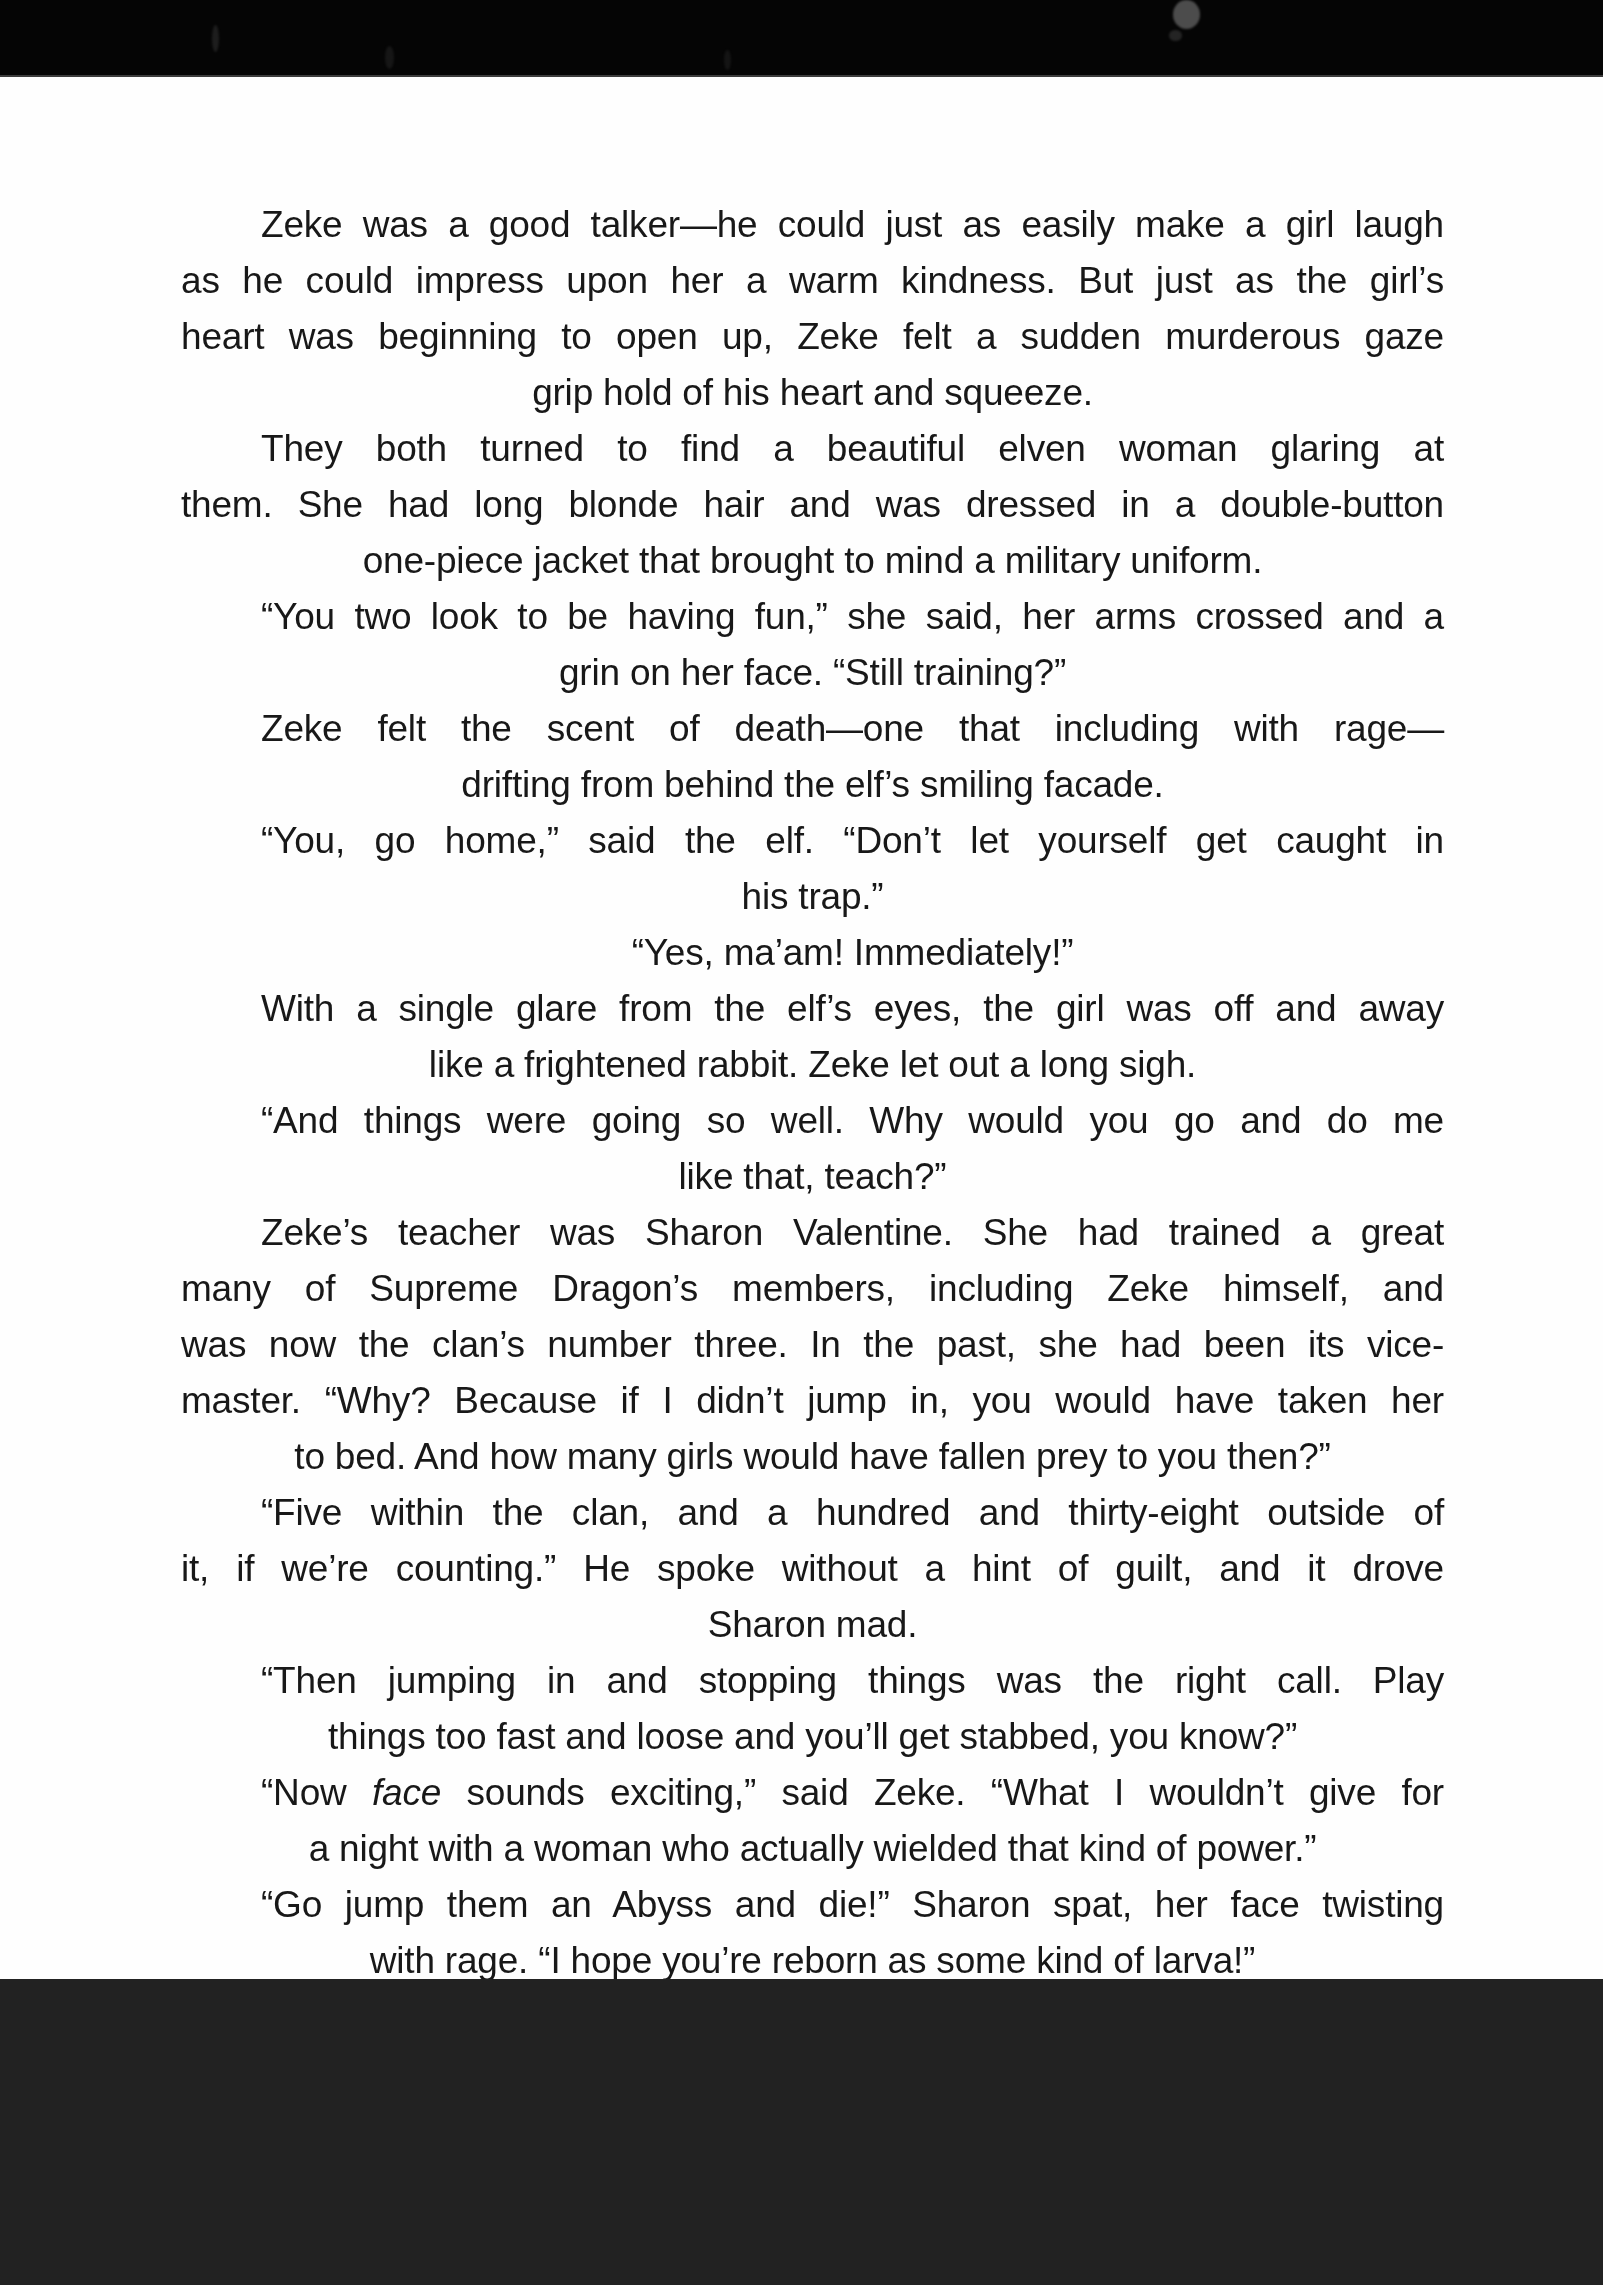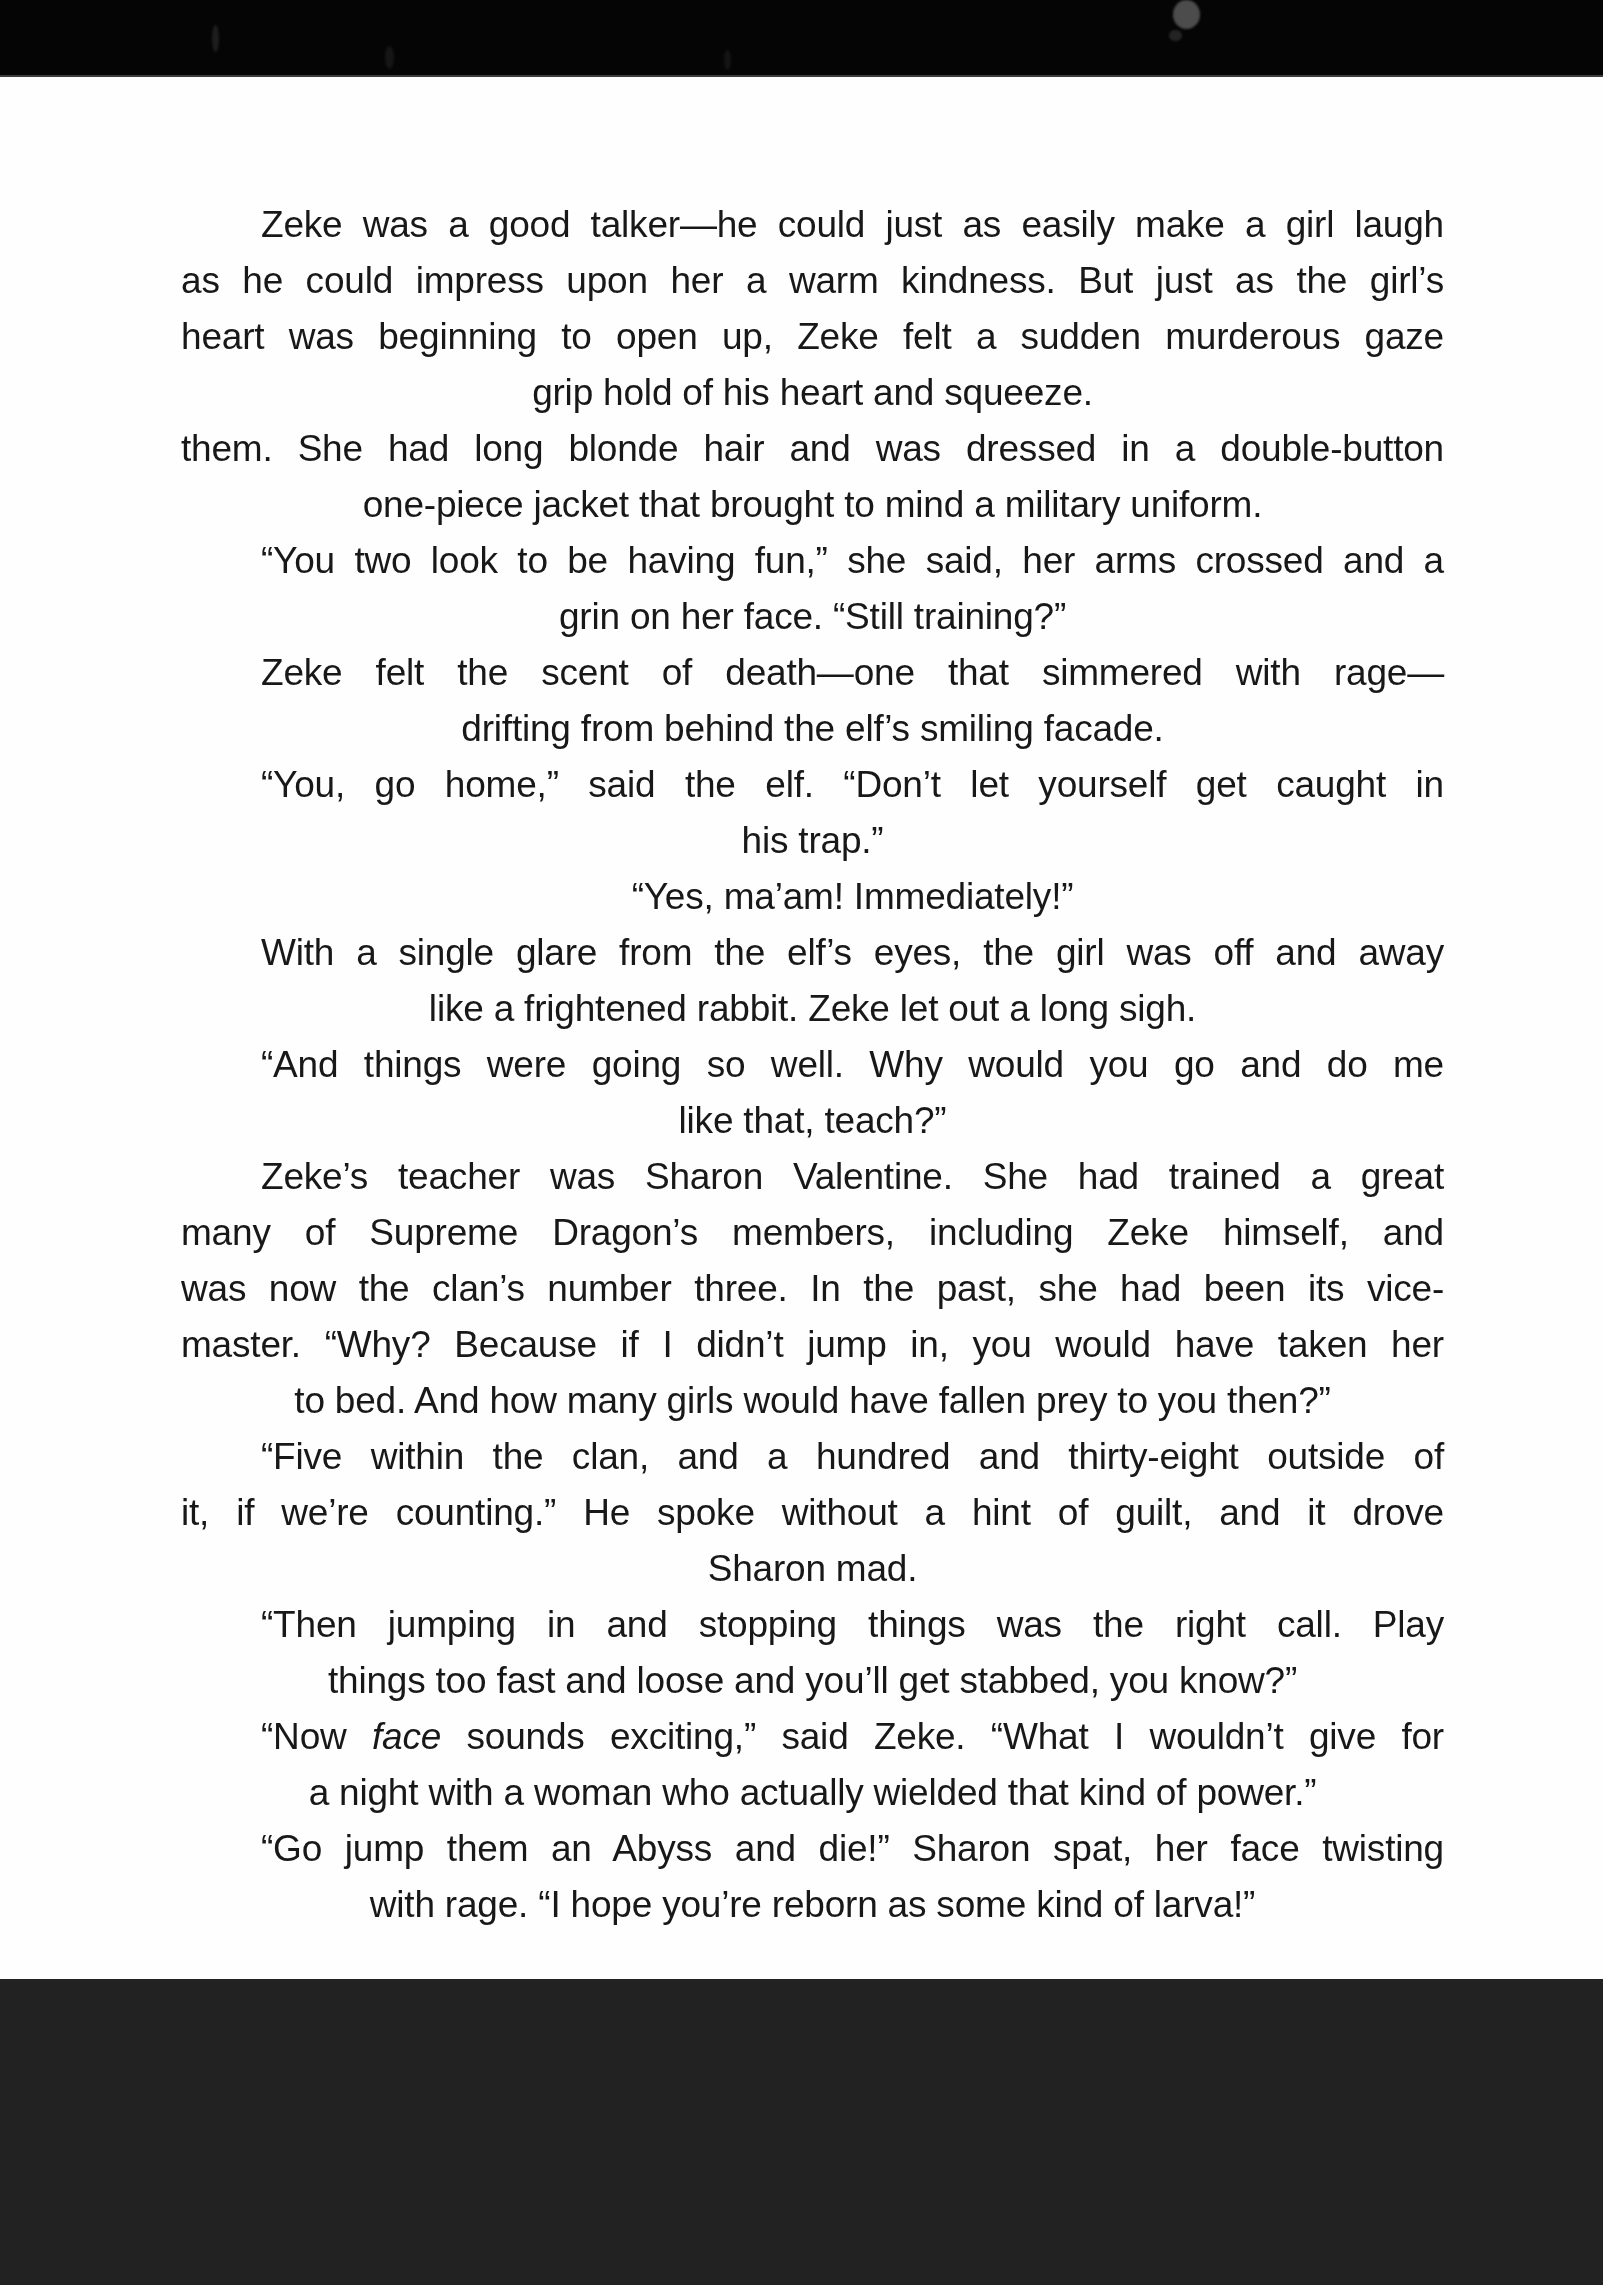--- a/index.html
+++ b/index.html
@@ -47,25 +47,26 @@
 </head>
 <body>
 
 <div id="stage" style="--paper: #fefefe; --bar: #050505; --ink: #181818;">
   <div id="top-bar" class="bar"></div>
   <div id="text-block">
       <div class="line j ind">Zeke was a good talker—he could just as easily make a girl laugh</div>
       <div class="line j">as he could impress upon her a warm kindness. But just as the girl’s</div>
       <div class="line j">heart was beginning to open up, Zeke felt a sudden murderous gaze</div>
       <div class="line">grip hold of his heart and squeeze.</div>
+      <div class="line j ind">They both turned to find a beautiful elven woman glaring at</div>
       <div class="line j">them. She had long blonde hair and was dressed in a double-button</div>
       <div class="line">one-piece jacket that brought to mind a military uniform.</div>
       <div class="line j ind">“You two look to be having fun,” she said, her arms crossed and a</div>
       <div class="line">grin on her face. “Still training?”</div>
-      <div class="line j ind">Zeke felt the scent of death—one that simmered with rage—</div>
+      <div class="line j ind">Zeke felt the scent of death—one that including with rage—</div>
       <div class="line">drifting from behind the elf’s smiling facade.</div>
       <div class="line j ind">“You, go home,” said the elf. “Don’t let yourself get caught in</div>
       <div class="line">his trap.”</div>
       <div class="line ind">“Yes, ma’am! Immediately!”</div>
       <div class="line j ind">With a single glare from the elf’s eyes, the girl was off and away</div>
       <div class="line">like a frightened rabbit. Zeke let out a long sigh.</div>
       <div class="line j ind">“And things were going so well. Why would you go and do me</div>
       <div class="line">like that, teach?”</div>
       <div class="line j ind">Zeke’s teacher was Sharon Valentine. She had trained a great</div>
       <div class="line j">many of Supreme Dragon’s members, including Zeke himself, and</div>

